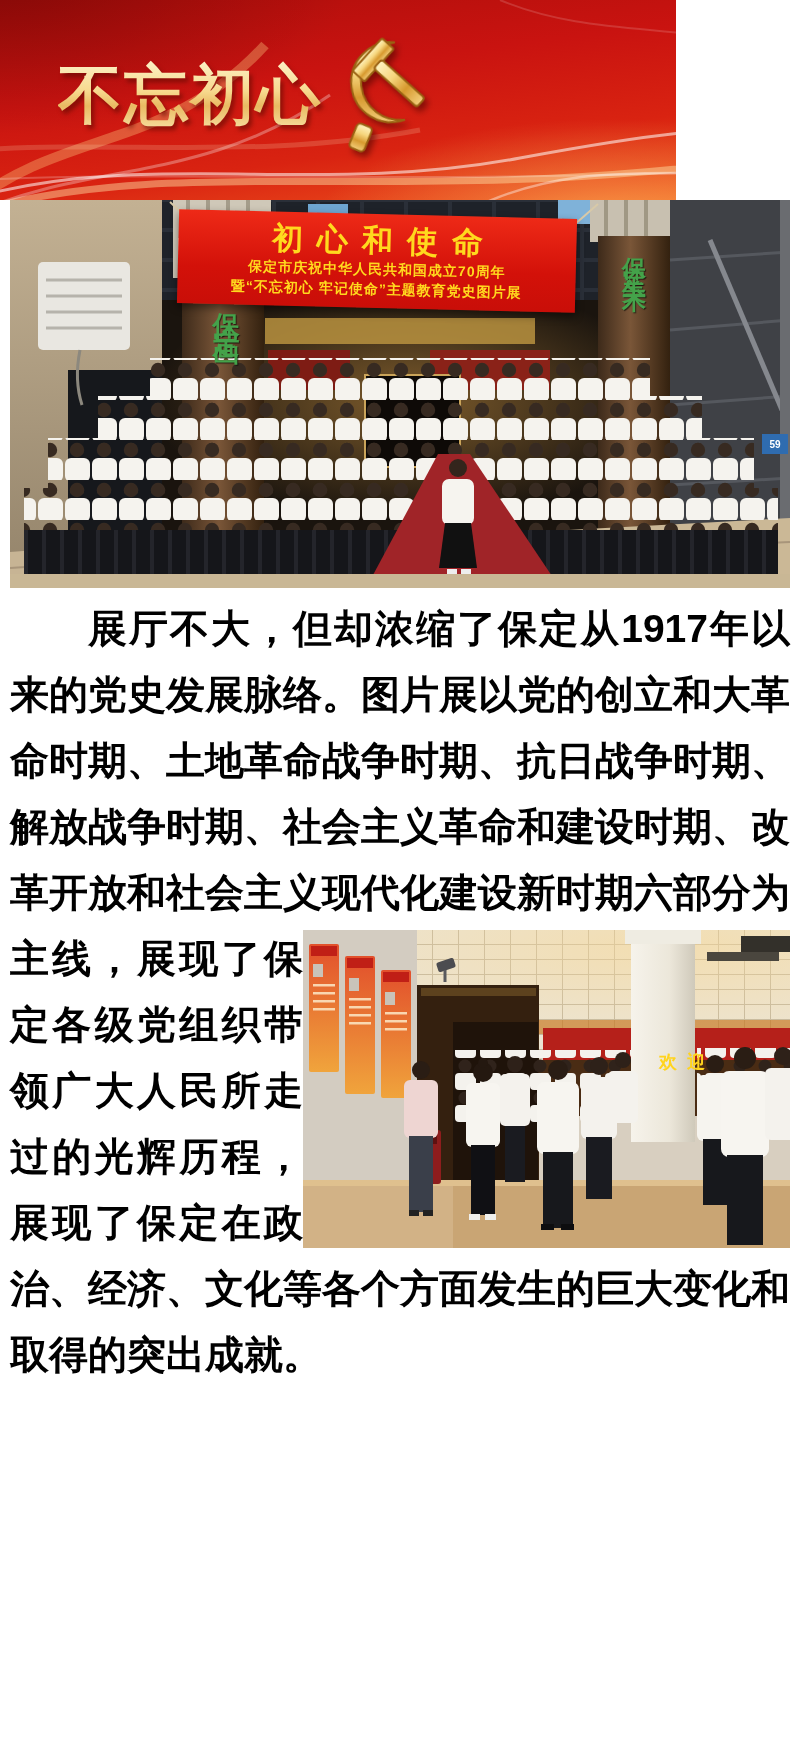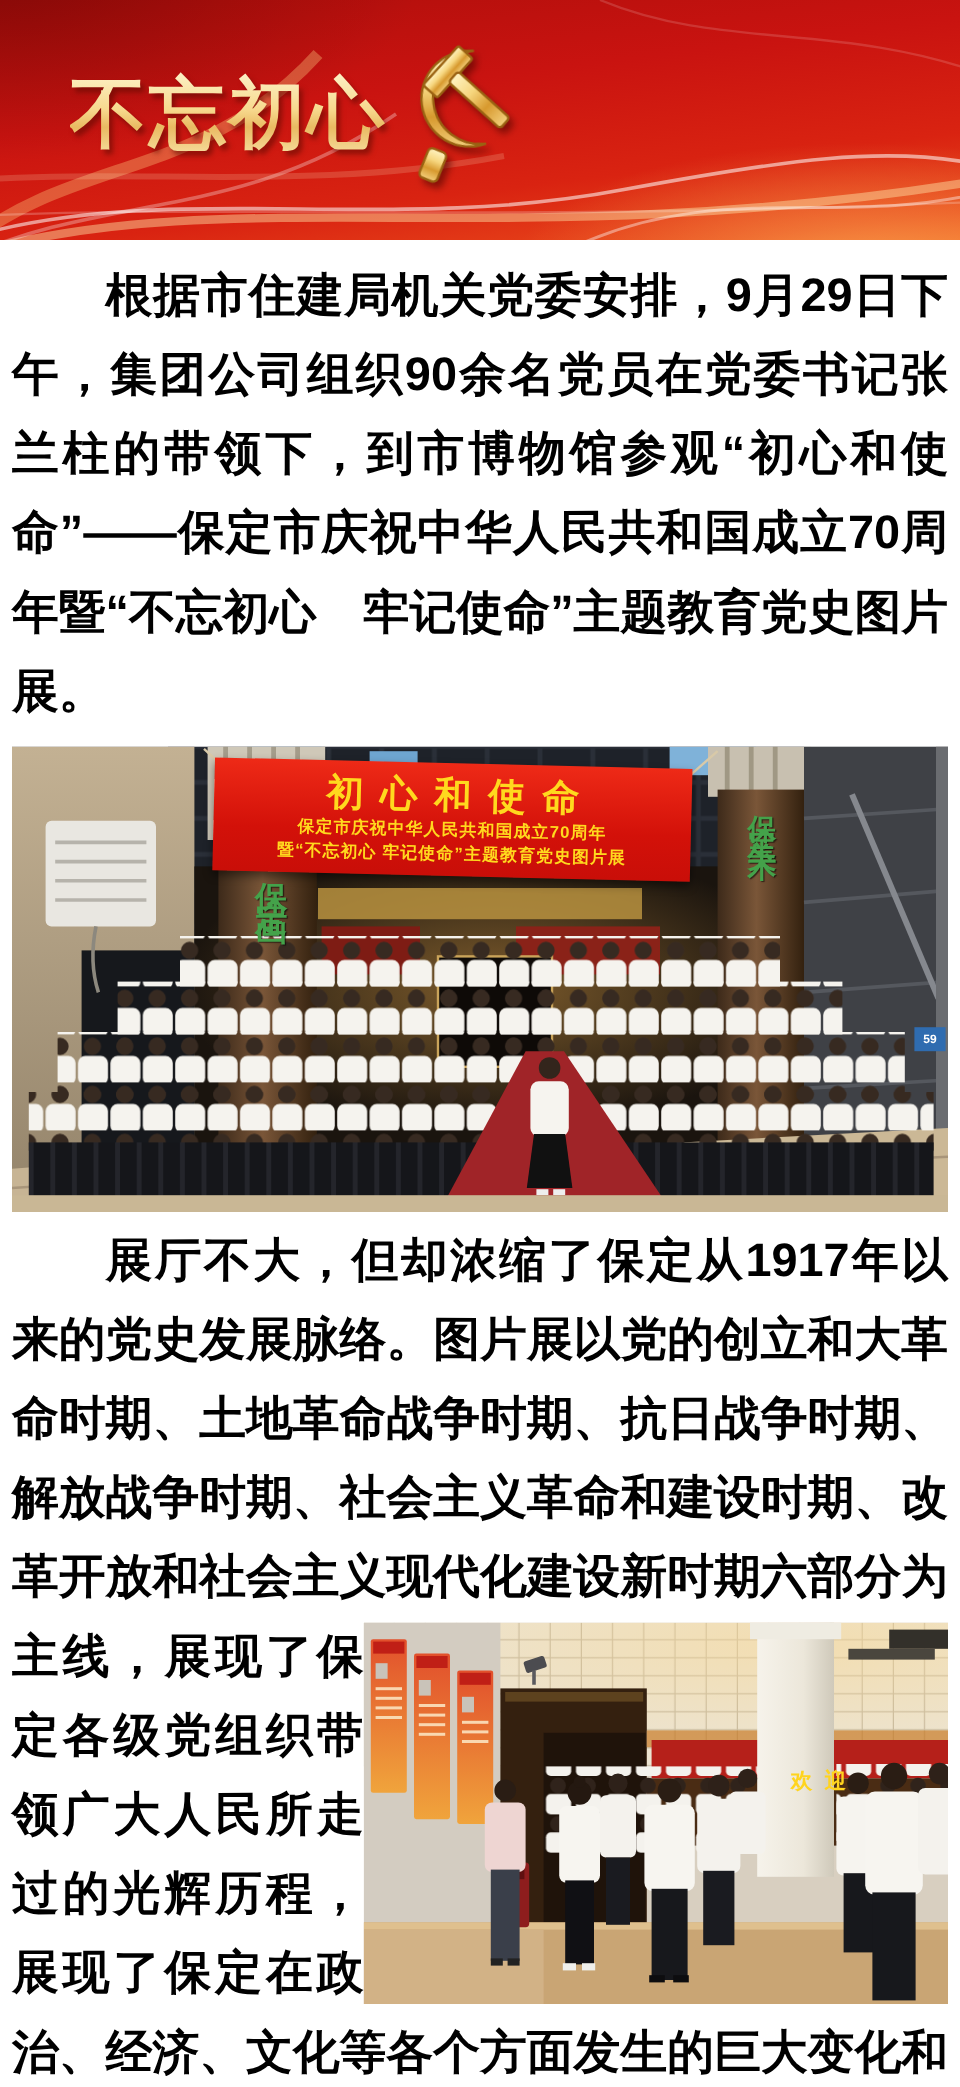--- a/index.html
+++ b/index.html
@@ -1,19 +1,19 @@
 <!DOCTYPE html>
 <html><head>
 <meta charset="utf-8">
 <style>
   html,body{margin:0;padding:0;background:#fff;}
   body{width:800px;font-family:"Liberation Sans","DejaVu Sans",sans-serif;color:#000;}
 
   
-  .banner{position:relative;width:800px;height:200px;overflow:hidden;
+  .banner{position:relative;width:676px;height:200px;overflow:hidden;
     background:
       radial-gradient(420px 150px at 90% 112%, rgba(255,195,100,.55), rgba(255,195,100,0) 70%),
       radial-gradient(500px 220px at 0% -10%, rgba(60,0,0,.35), rgba(60,0,0,0) 70%),
       linear-gradient(173deg,#ae0e0b 0%,#c91310 38%,#d92311 70%,#e8461a 92%,#ef5d20 100%);}
   .banner svg.streaks{position:absolute;inset:0;}
   .slogan{position:absolute;top:52px;font-size:64px;font-weight:800;letter-spacing:2px;white-space:nowrap;
     background:linear-gradient(180deg,#fdf4cd 5%,#f7d98e 45%,#e9ba62 62%,#fcebb6 100%);
     -webkit-background-clip:text;background-clip:text;color:transparent;
     filter:drop-shadow(3px 4px 2px rgba(90,10,0,.55));}
   .slogan-left{left:58px;}
@@ -80,21 +80,20 @@
     <rect x="20" y="96" width="16" height="26" rx="4" fill="url(#gold)" stroke="#9a6212" stroke-width="2" transform="rotate(28 28 109)"></rect>
     <g transform="rotate(-42 62 48)">
       <rect x="40" y="20" width="44" height="16" rx="2" fill="url(#gold)" stroke="#9a6212" stroke-width="2"></rect>
       <rect x="56" y="34" width="12" height="58" rx="3" fill="url(#gold)" stroke="#9a6212" stroke-width="2"></rect>
     </g>
   </svg>
 </header>
 
 <main class="article">
 
-  <p class="para para1"><span>根据市住建局机关党委安排，9月29日下午，集团公司组织90余名党员在党委书记张兰柱的带领下，到市博物馆参观“初心和使命”——保定市庆祝中华人民共和国成立70周年暨“不忘初心　牢记使命”主题教育党史图片展。</span></p>
 
   <div class="photo1">
     <svg viewBox="0 0 780 388">
       <defs>
         <pattern id="glass" width="44" height="30" patternUnits="userSpaceOnUse">
           <rect width="44" height="30" fill="#2a2f38"></rect>
             <rect x="2" y="2" width="40" height="26" fill="#1e2229"></rect>
         </pattern>
         <pattern id="crowd1" width="27" height="40" patternUnits="userSpaceOnUse">
           <circle cx="13" cy="10" r="7.2" fill="#372a21"></circle>

